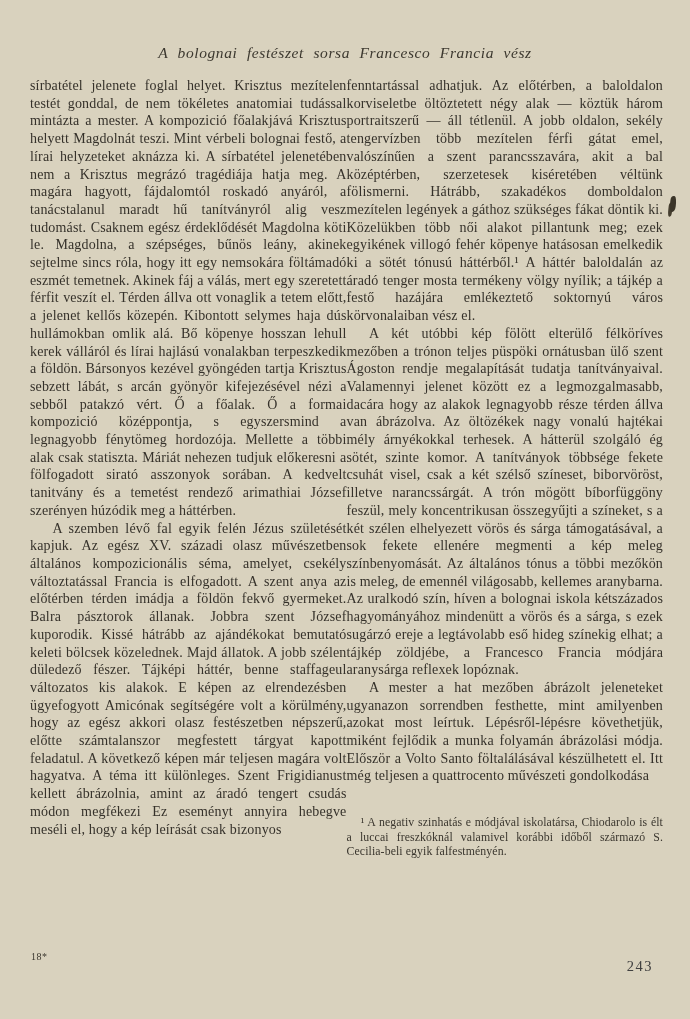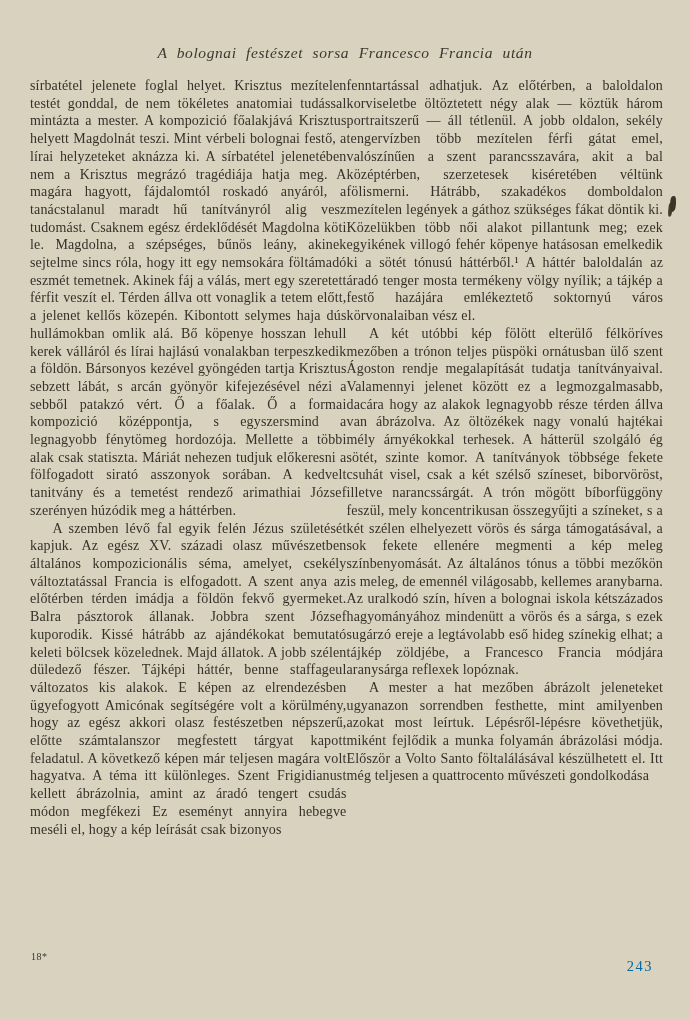--- a/index.html
+++ b/index.html
@@ -48,49 +48,50 @@
     text-indent:1.2em;
     letter-spacing:.1px;
     color:#3a362e;
   }
   .signature-mark{
     position:absolute;left:31px;top:951px;
     font-size:10px;letter-spacing:.5px;color:#3a362e;
   }
   .page-number{
     position:absolute;right:37px;top:958px;
-    font-size:14.5px;letter-spacing:1.5px;color:#0369a1;
+    font-size:14.5px;letter-spacing:1.5px;color:#404040;
   }
   .ink-smudge{
     position:absolute;left:670px;top:196px;
     width:6px;height:16px;
     background:#3b3529;
     border-radius:60% 40% 55% 45%/30% 70% 40% 60%;
     transform:rotate(7deg);
     box-shadow:-2px 6px 0 -1px #453e2f;
   }
 </style>
 </head>
 <body>
 
 <div class="page">
 
-  <div class="running-head">A bolognai festészet sorsa Francesco Francia után</div>
+  <div class="running-head">A bolognai festészet sorsa Francesco Francia vész</div>
 
   <div class="columns">
 
     <div class="col">
       <p>sírbatétel jelenete foglal helyet. Krisztus mezítelen testét gonddal, de nem tökéletes anatomiai tudással mintázta a mester. A kompozició főalakjává Krisztus helyett Magdolnát teszi. Mint vérbeli bolognai festő, a lírai helyzeteket aknázza ki. A sírbatétel jelenetében nem a Krisztus megrázó tragédiája hatja meg. A magára hagyott, fájdalomtól roskadó anyáról, a tanácstalanul maradt hű tanítványról alig vesz tudomást. Csaknem egész érdeklődését Magdolna köti le. Magdolna, a szépséges, bűnös leány, akinek sejtelme sincs róla, hogy itt egy nemsokára föltámadó eszmét temetnek. Akinek fáj a válás, mert egy szeretett férfit veszít el. Térden állva ott vonaglik a tetem előtt, a jelenet kellős közepén. Kibontott selymes haja dús hullámokban omlik alá. Bő köpenye hosszan lehull kerek válláról és lírai hajlású vonalakban terpeszkedik a földön. Bársonyos kezével gyöngéden tartja Krisztus sebzett lábát, s arcán gyönyör kifejezésével nézi a sebből patakzó vért. Ő a főalak. Ő a formai kompozició középpontja, s egyszersmind a legnagyobb fénytömeg hordozója. Mellette a többi alak csak statiszta. Máriát nehezen tudjuk előkeresni a fölfogadott sirató asszonyok sorában. A kedvelt tanitvány és a temetést rendező arimathiai József szerényen húzódik meg a háttérben.</p>
       <p class="indented">A szemben lévő fal egyik felén Jézus születését kapjuk. Az egész XV. századi olasz művészetben általános kompozicionális séma, amelyet, csekély változtatással Francia is elfogadott. A szent anya az előtérben térden imádja a földön fekvő gyermeket. Balra pásztorok állanak. Jobbra szent József kuporodik. Kissé hátrább az ajándékokat bemutató keleti bölcsek közelednek. Majd állatok. A jobb szélen düledező fészer. Tájképi háttér, benne staffageul változatos kis alakok. E képen az elrendezésben ügyefogyott Amicónak segítségére volt a körülmény, hogy az egész akkori olasz festészetben népszerű, előtte számtalanszor megfestett tárgyat kapott feladatul. A következő képen már teljesen magára volt hagyatva. A téma itt különleges. Szent Frigidianust kellett ábrázolnia, amint az áradó tengert csudás módon megfékezi Ez eseményt annyira hebegve meséli el, hogy a kép leírását csak bizonyos</p>
     </div>
 
     <div class="col">
       <p>fenntartással adhatjuk. Az előtérben, a baloldalon korviseletbe öltöztetett négy alak — köztük három portraitszerű — áll tétlenül. A jobb oldalon, sekély tengervízben több mezítelen férfi gátat emel, valószínűen a szent parancsszavára, akit a bal középtérben, szerzetesek kiséretében véltünk fölismerni. Hátrább, szakadékos domboldalon mezítelen legények a gáthoz szükséges fákat döntik ki. Közelükben több női alakot pillantunk meg; ezek egyikének villogó fehér köpenye hatásosan emelkedik ki a sötét tónusú háttérből.¹ A háttér baloldalán az áradó tenger mosta termékeny völgy nyílik; a tájkép a festő hazájára emlékeztető soktornyú város körvonalaiban vész el.</p>
       <p class="indented">A két utóbbi kép fölött elterülő félköríves mezőben a trónon teljes püspöki ornátusban ülő szent Ágoston rendje megalapítását tudatja tanítványaival. Valamennyi jelenet között ez a legmozgalmasabb, dacára hogy az alakok legnagyobb része térden állva van ábrázolva. Az öltözékek nagy vonalú hajtékai mély árnyékokkal terhesek. A hátterül szolgáló ég sötét, szinte komor. A tanítványok többsége fekete csuhát visel, csak a két szélső színeset, biborvöröst, illetve narancssárgát. A trón mögött bíborfüggöny feszül, mely koncentrikusan összegyűjti a színeket, s a két szélen elhelyezett vörös és sárga támogatásával, a sok fekete ellenére megmenti a kép meleg színbenyomását. Az általános tónus a többi mezőkön is meleg, de emennél világosabb, kellemes aranybarna. Az uralkodó szín, híven a bolognai iskola kétszázados hagyományához mindenütt a vörös és a sárga, s ezek sugárzó ereje a legtávolabb eső hideg színekig elhat; a tájkép zöldjébe, a Francesco Francia módjára aranysárga reflexek lopóznak.</p>
       <p class="indented">A mester a hat mezőben ábrázolt jeleneteket ugyanazon sorrendben festhette, mint amilyenben azokat most leírtuk. Lépésről-lépésre követhetjük, miként fejlődik a munka folyamán ábrázolási módja. Először a Volto Santo föltalálásával készülhetett el. Itt még teljesen a quattrocento művészeti gondolkodása</p>
+      <p class="footnote">¹ A negativ szinhatás e módjával iskolatársa, Chiodarolo is élt a luccai freszkóknál valamivel korábbi időből származó S. Cecilia-beli egyik falfestményén.</p>
     </div>
 
   </div>
 
   <div class="signature-mark">18*</div>
 
   <div class="page-number">243</div>
 
   <div class="ink-smudge"></div>
 

